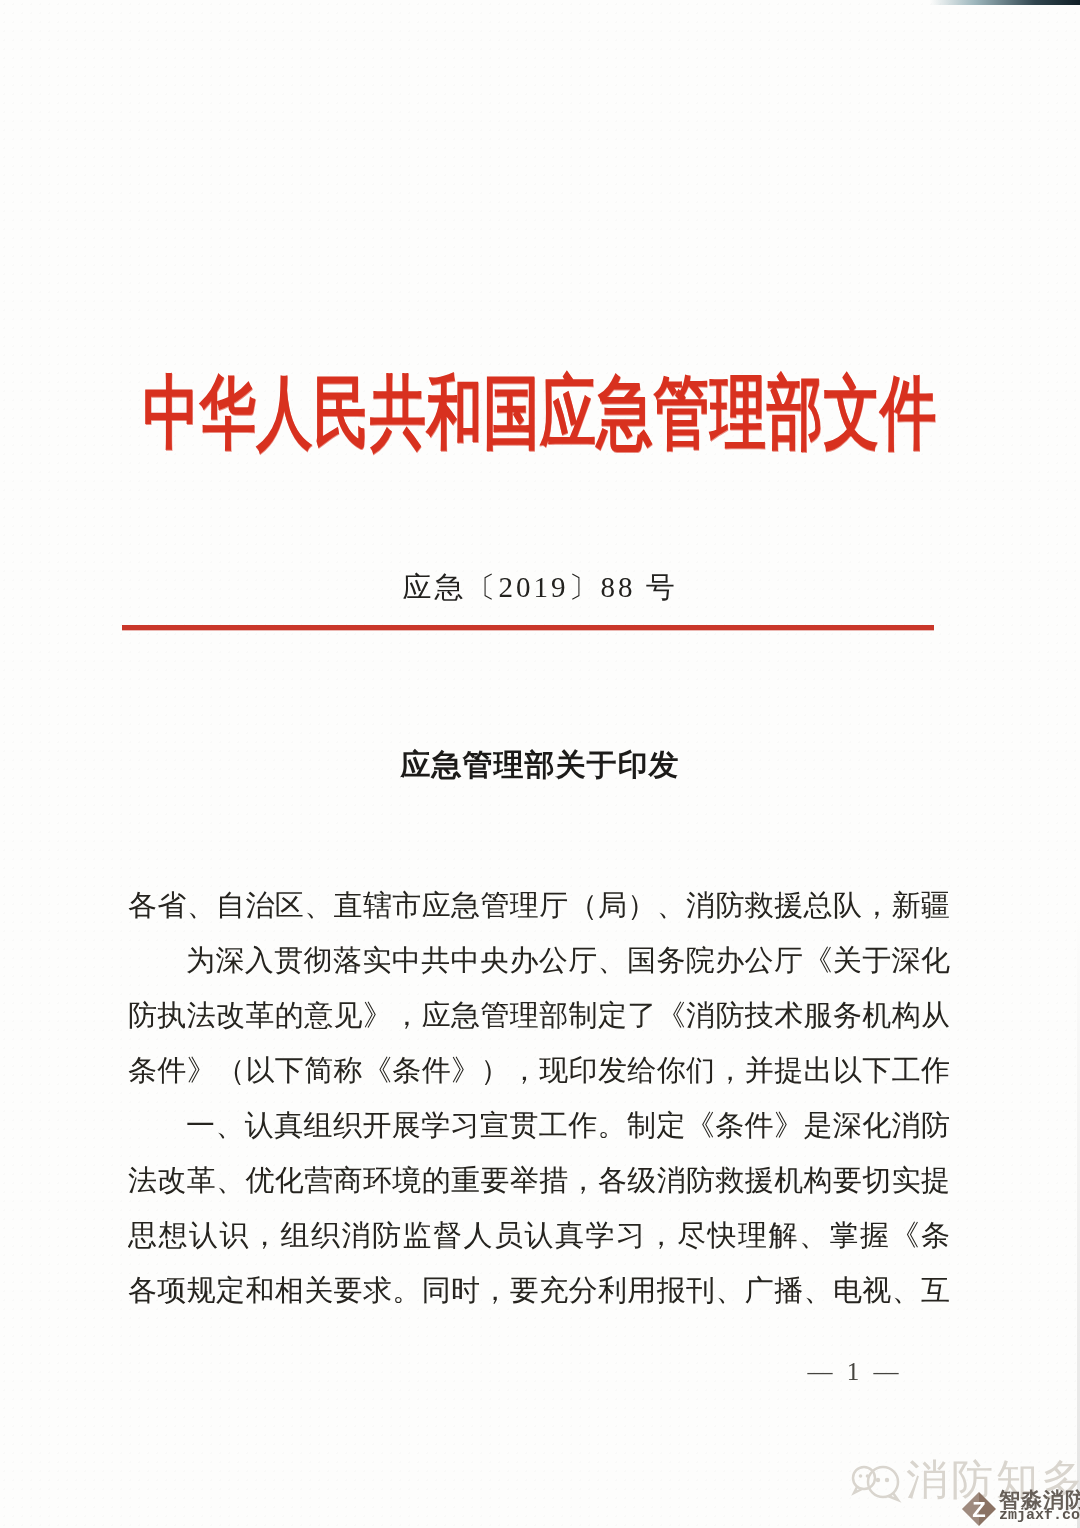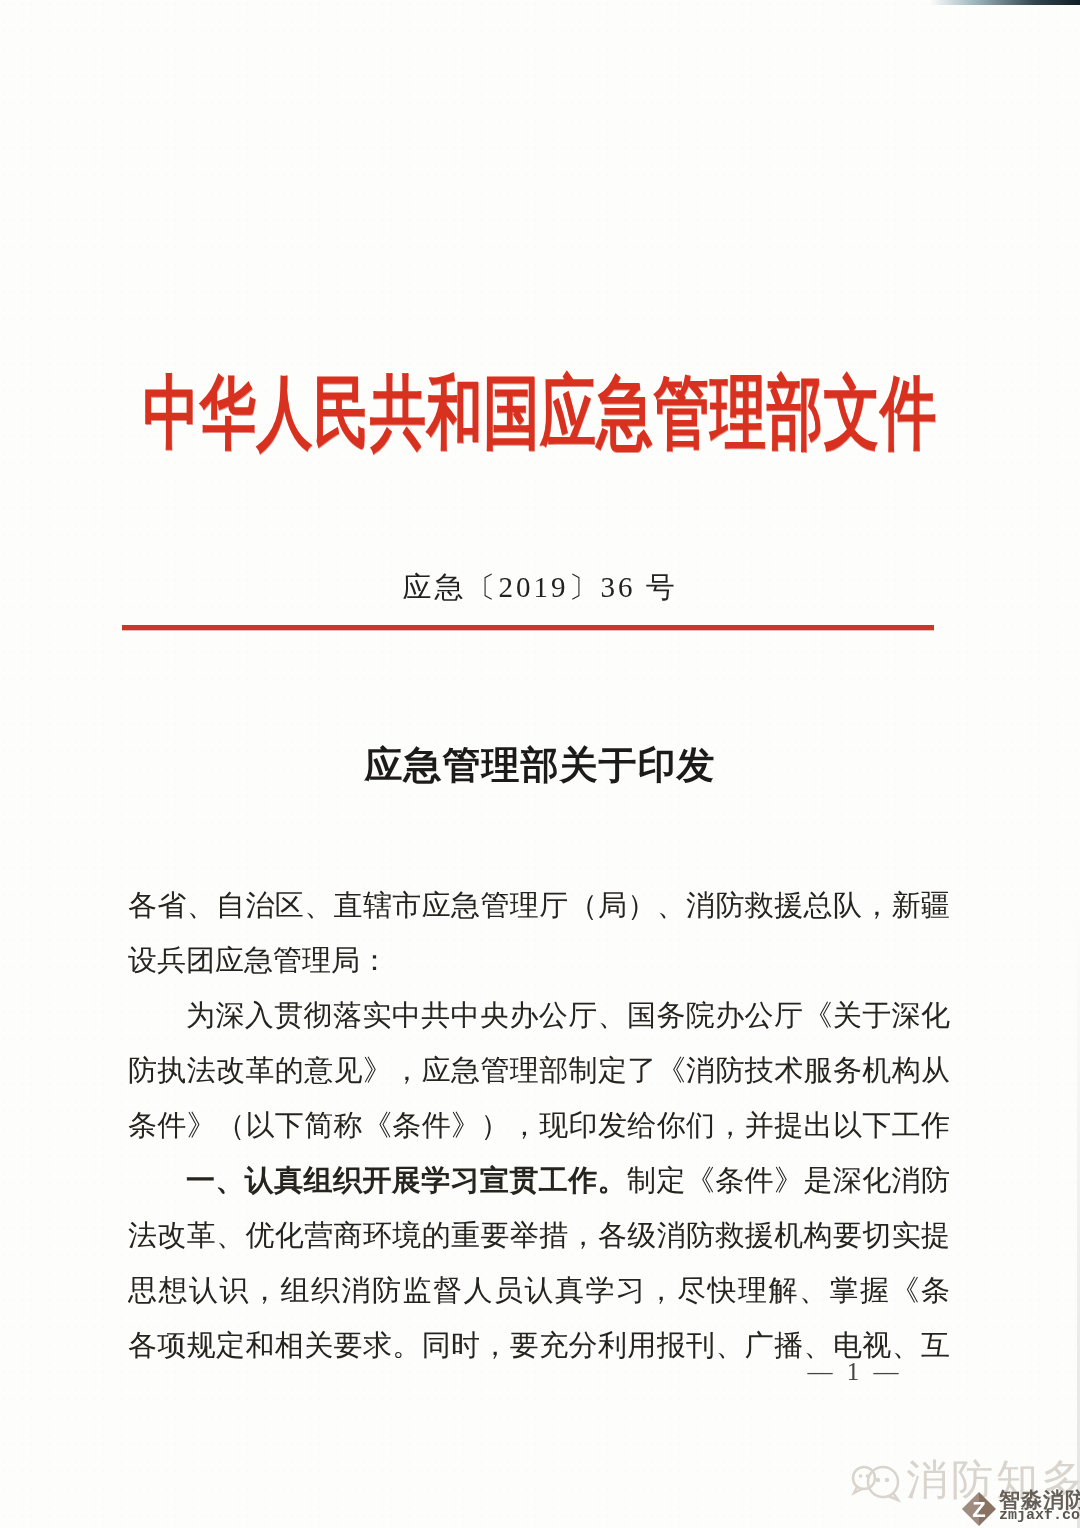--- a/index.html
+++ b/index.html
@@ -46,32 +46,32 @@
     position:absolute;top:625px;left:122px;width:812px;height:5px;
     background:#c9372a;
     box-shadow:0 1px 0 rgba(201,55,42,0.35);
   }
 
   
   .doc-title{
     position:absolute;top:736px;left:0;width:100%;text-align:center;
     font-weight:bold;color:#1c1b19;
   }
-  .doc-title .t-line{font-size:38px;line-height:58px;letter-spacing:1px;}
+  .doc-title .t-line{font-size:30px;line-height:58px;letter-spacing:1px;}
 
   
   .body-text{
     position:absolute;top:878px;left:128px;width:822px;
     font-size:29px;color:#26241f;
   }
   .line{height:55px;line-height:55px;white-space:nowrap;}
   .line.fill{white-space:normal;text-align:justify;text-align-last:justify;text-justify:inter-character;overflow:hidden;}
   .line.indent{padding-left:58px;}
   .line.fill.indent{padding-left:58px;}
-  .bold{font-weight:bold;}
+  .bold{font-weight:normal;}
 
   
   .page-number{
     position:absolute;top:1358px;left:790px;width:130px;
     text-align:center;font-size:25px;color:#45443f;letter-spacing:4px;
   }
 
   
   .wm-wechat-icon{position:absolute;left:850px;top:1458px;}
   .wm-account{
@@ -96,31 +96,30 @@
 
 <div class="page">
 
   <div class="scan-edge-top"></div>
   <div class="scan-edge-right"></div>
 
   <div class="banner">
     <span class="banner-text">中华人民共和国应急管理部文件</span>
   </div>
 
-  <div class="doc-number">应急〔2019〕36 号</div>
+  <div class="doc-number">应急〔2019〕88 号</div>
 
   <div class="red-rule"></div>
 
   <div class="doc-title">
     <div class="t-line">应急管理部关于印发</div>
   </div>
 
   <div class="body-text">
     <div class="line fill">各省、自治区、直辖市应急管理厅（局）、消防救援总队，新疆生产建</div>
-    <div class="line">设兵团应急管理局：</div>
     <div class="line fill indent">为深入贯彻落实中共中央办公厅、国务院办公厅《关于深化消</div>
     <div class="line fill">防执法改革的意见》，应急管理部制定了《消防技术服务机构从业</div>
     <div class="line fill">条件》（以下简称《条件》），现印发给你们，并提出以下工作要求：</div>
     <div class="line fill indent"><span class="bold">一、认真组织开展学习宣贯工作。</span><span>制定《条件》是深化消防执</span></div>
     <div class="line fill">法改革、优化营商环境的重要举措，各级消防救援机构要切实提高</div>
     <div class="line fill">思想认识，组织消防监督人员认真学习，尽快理解、掌握《条件》的</div>
     <div class="line fill">各项规定和相关要求。同时，要充分利用报刊、广播、电视、互联网</div>
   </div>
 
   <div class="page-number">— 1 —</div>

